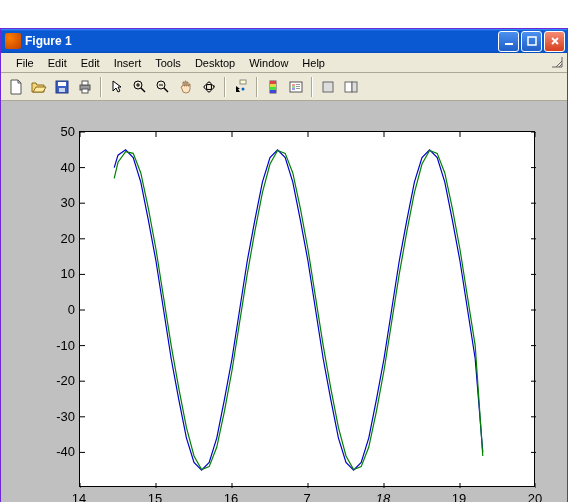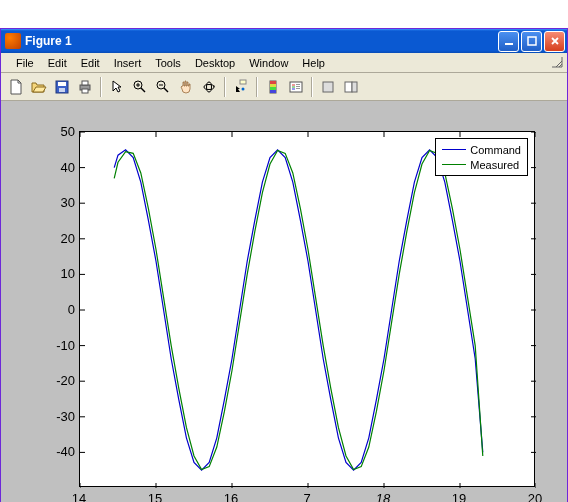--- a/index.html
+++ b/index.html
@@ -210,30 +210,20 @@
             <line y1="106.80000000000001" y2="106.80000000000001" x1="456" x2="451" stroke="#000"></line>
             <line y1="71.19999999999999" y2="71.19999999999999" x1="0" x2="5" stroke="#000"></line>
             <line y1="71.19999999999999" y2="71.19999999999999" x1="456" x2="451" stroke="#000"></line>
             <line y1="35.599999999999966" y2="35.599999999999966" x1="0" x2="5" stroke="#000"></line>
             <line y1="35.599999999999966" y2="35.599999999999966" x1="456" x2="451" stroke="#000"></line>
             <line y1="0" y2="0" x1="0" x2="5" stroke="#000"></line>
             <line y1="0" y2="0" x1="456" x2="451" stroke="#000"></line>
             <path d="M34.199999999999946 35.599999999999966 L38 23.139999999999986 L45.59999999999997 17.80000000000001 L53.199999999999946 25.632000000000005 L60.80000000000005 50.19599999999997 L68.40000000000002 88.28800000000001 L76 129.228 L83.59999999999997 178 L91.19999999999995 226.772 L98.80000000000005 267.712 L106.40000000000003 305.804 L114 330.368 L121.59999999999997 338.2 L129.19999999999993 330.368 L136.80000000000004 305.804 L144.4 267.712 L152 226.772 L159.6000000000001 178 L167.19999999999993 129.228 L174.80000000000007 88.28800000000001 L182.3999999999999 50.19599999999997 L190 25.632000000000005 L197.6000000000001 17.80000000000001 L205.19999999999996 25.632000000000005 L212.80000000000007 50.19599999999997 L220.3999999999999 88.28800000000001 L228 129.228 L235.60000000000014 178 L243.19999999999993 226.772 L250.80000000000007 267.712 L258.39999999999986 305.804 L266 330.368 L273.6000000000001 338.2 L281.2 330.368 L288.8 305.804 L296.3999999999999 267.712 L304 226.772 L311.60000000000014 178 L319.19999999999993 129.228 L326.80000000000007 88.28800000000001 L334.39999999999986 50.19599999999997 L342 25.632000000000005 L349.60000000000014 17.80000000000001 L357.19999999999993 25.632000000000005 L364.80000000000007 50.19599999999997 L372.39999999999986 88.28800000000001 L380 129.228 L387.6000000000001 178 L395.2 226.772 L402.8 320.4 " fill="none" stroke="#0000cc" stroke-width="1.2"></path>
             <path d="M34.199999999999946 46.28000000000003 L38 30.25999999999999 L45.59999999999997 19.58000000000004 L53.199999999999946 21.360000000000014 L60.80000000000005 40.94 L68.40000000000002 76.53999999999996 L76 117.47999999999999 L83.59999999999997 165.54 L91.19999999999995 213.6 L98.80000000000005 256.32 L106.40000000000003 295.48 L114 323.96 L121.59999999999997 337.488 L129.19999999999993 334.64 L136.80000000000004 315.06 L144.4 279.46000000000004 L152 238.51999999999998 L159.6000000000001 190.45999999999998 L167.19999999999993 142.4 L174.80000000000007 99.68 L182.3999999999999 60.52000000000004 L190 32.039999999999964 L197.6000000000001 18.512 L205.19999999999996 21.360000000000014 L212.80000000000007 40.94 L220.3999999999999 76.53999999999996 L228 117.47999999999999 L235.60000000000014 165.54 L243.19999999999993 213.6 L250.80000000000007 256.32 L258.39999999999986 295.48 L266 323.96 L273.6000000000001 337.488 L281.2 334.64 L288.8 315.06 L296.3999999999999 279.46000000000004 L304 238.51999999999998 L311.60000000000014 190.45999999999998 L319.19999999999993 142.4 L326.80000000000007 99.68 L334.39999999999986 60.52000000000004 L342 32.039999999999964 L349.60000000000014 18.512 L357.19999999999993 21.360000000000014 L364.80000000000007 40.94 L372.39999999999986 76.53999999999996 L380 117.47999999999999 L387.6000000000001 165.54 L395.2 213.6 L402.8 323.96 " fill="none" stroke="#008000" stroke-width="1.2"></path>
           </svg>
-        <div class="legend-box" id="legend" style="right: 6px; top: 6px;">
-          <div class="legend-row">
-            <div class="legend-swatch" id="sw-cmd" style="background: rgb(0, 0, 204);"></div>
-            <span>Command</span>
-          </div>
-          <div class="legend-row">
-            <div class="legend-swatch" id="sw-meas" style="background: rgb(0, 128, 0);"></div>
-            <span>Measured</span>
-          </div>
-        </div>
       </div>
       <div id="tick-layer">
           <div class="tick-label ytick" style="left: 44px; top: 343.4px;">-40</div>
           <div class="tick-label ytick" style="left: 44px; top: 307.8px;">-30</div>
           <div class="tick-label ytick" style="left: 44px; top: 272.2px;">-20</div>
           <div class="tick-label ytick" style="left: 44px; top: 236.6px;">-10</div>
           <div class="tick-label ytick" style="left: 44px; top: 201px;">0</div>
           <div class="tick-label ytick" style="left: 44px; top: 165.4px;">10</div>
           <div class="tick-label ytick" style="left: 44px; top: 129.8px;">20</div>
           <div class="tick-label ytick" style="left: 44px; top: 94.2px;">30</div>

